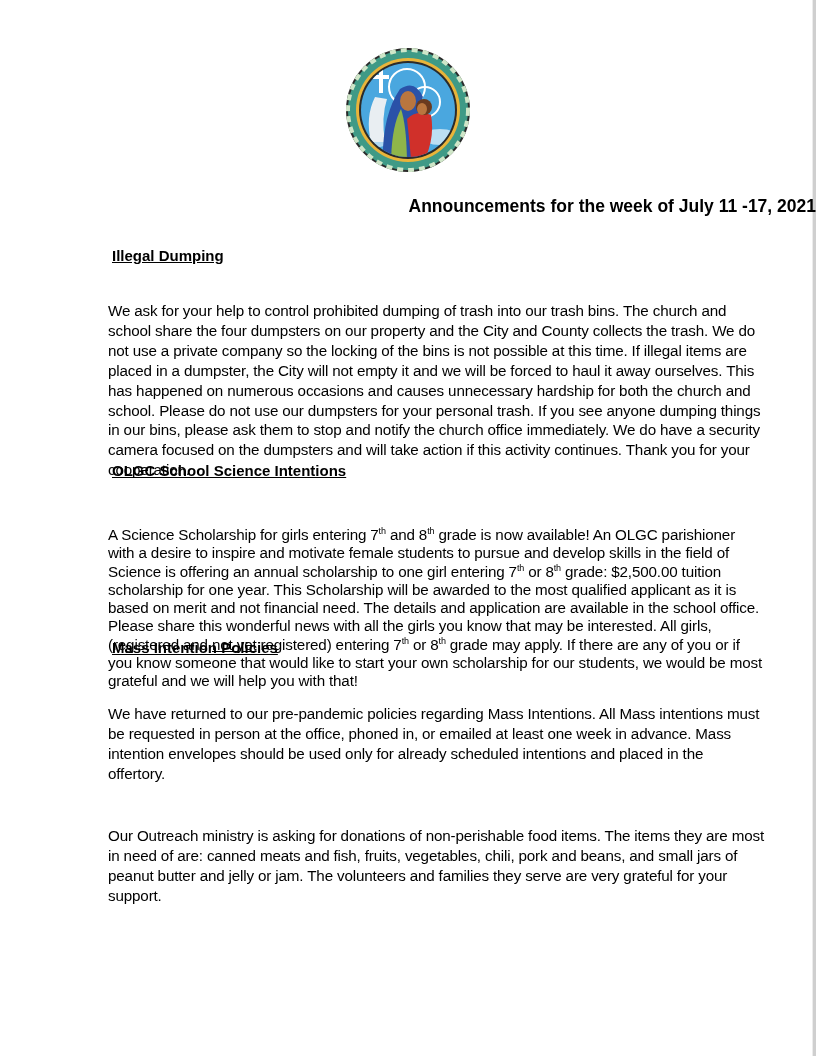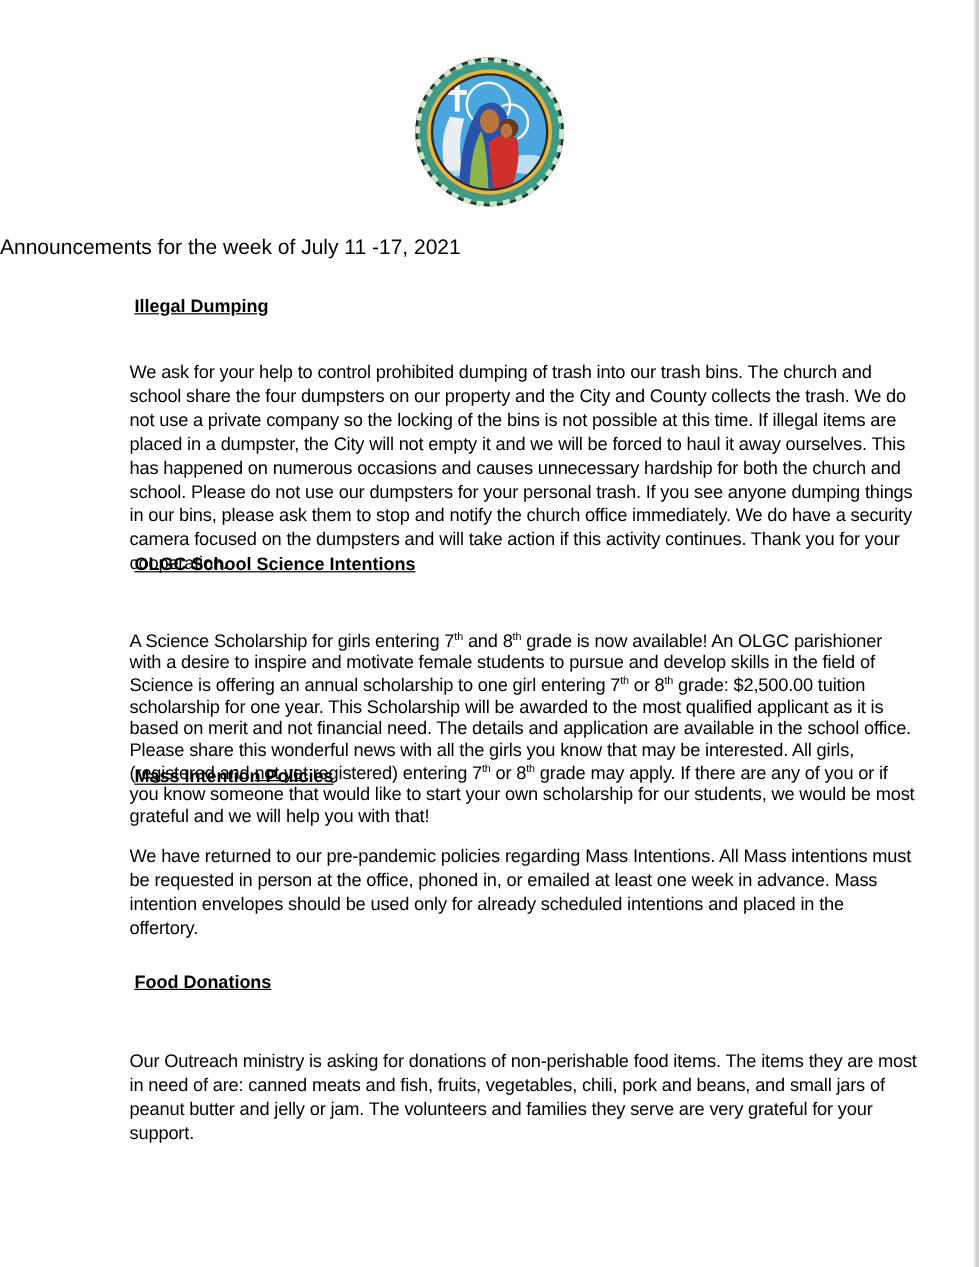--- a/index.html
+++ b/index.html
@@ -1,22 +1,22 @@
 <!DOCTYPE html>
 <html><head>
   <meta charset="utf-8">
   <style>
     html, body { margin: 0; padding: 0; background: #ffffff; }
     body { width: 816px; height: 1056px; position: relative; overflow: hidden;
            font-family: "Liberation Sans", sans-serif; color: #000; }
     .right-edge { position: absolute; top: 0; right: 0; width: 3px; height: 1056px;
                   background: #cfcfcf; border-left: 1px solid #ececec; }
     .logo { position: absolute; left: 345px; top: 47px; width: 126px; height: 126px; }
-    .title { position: absolute; left: 0; width: 816px; top: 196px; text-align: left;
-             font-weight: normal; font-size: 17.5px; }
+    .title { position: absolute; left: 0; width: 816px; top: 196px; text-align: right;
+             font-weight: bold; font-size: 17.5px; }
     .title span { display: inline-block; margin-left: 0px; }
     .content { position: absolute; left: 96px; width: 680px; }
     .heading { font-weight: bold; text-decoration: underline; font-size: 15px; margin: 16px; }
     .para { font-size: 15.2px; line-height: 19.9px; margin: 12px; letter-spacing: -0.15px; }
     sup { font-size: 9px; line-height: 0; vertical-align: 6px; }
     .u { text-decoration: underline; }
   </style>
 </head>
 <body>
 
@@ -73,16 +73,15 @@
   <p class="para" style="line-height:18.3px;"><span>A Science Scholarship for girls entering 7</span><sup>th</sup><span> and 8</span><sup>th</sup><span> grade is now available! An OLGC parishioner with a desire to inspire and motivate female students to pursue and develop skills in the field of Science is offering an annual scholarship to one girl entering 7</span><sup>th</sup><span> or 8</span><sup>th</sup><span> grade: $2,500.00 tuition scholarship for one year. This Scholarship will be awarded to the most qualified applicant as it is based on merit and not financial need. The details and application are available in the school office. Please share this wonderful news with all the girls you know that may be interested. All girls, (registered and </span><span class="u">not yet</span><span> registered) entering 7</span><sup>th</sup><span> or 8</span><sup>th</sup><span> grade may apply. If there are any of you or if you know someone that would like to start your own scholarship for our students, we would be most grateful and we will help you with that!</span></p>
 </div>
 
 <div class="content" style="top:623px;">
   <p class="heading">Mass Intention Policies</p>
   <div style="height:20px;"></div>
   <p class="para">We have returned to our pre-pandemic policies regarding Mass Intentions. All Mass intentions must be requested in person at the office, phoned in, or emailed at least one week in advance. Mass intention envelopes should be used only for already scheduled intentions and placed in the offertory.</p>
 </div>
 
 <div class="content" style="top:794px;">
-  <p class="heading">Food Donations</p>
   <div style="height:20px;"></div>
   <p class="para">Our Outreach ministry is asking for donations of non-perishable food items. The items they are most in need of are: canned meats and fish, fruits, vegetables, chili, pork and beans, and small jars of peanut butter and jelly or jam. The volunteers and families they serve are very grateful for your support.</p>
 </div>
 
 </body></html>

